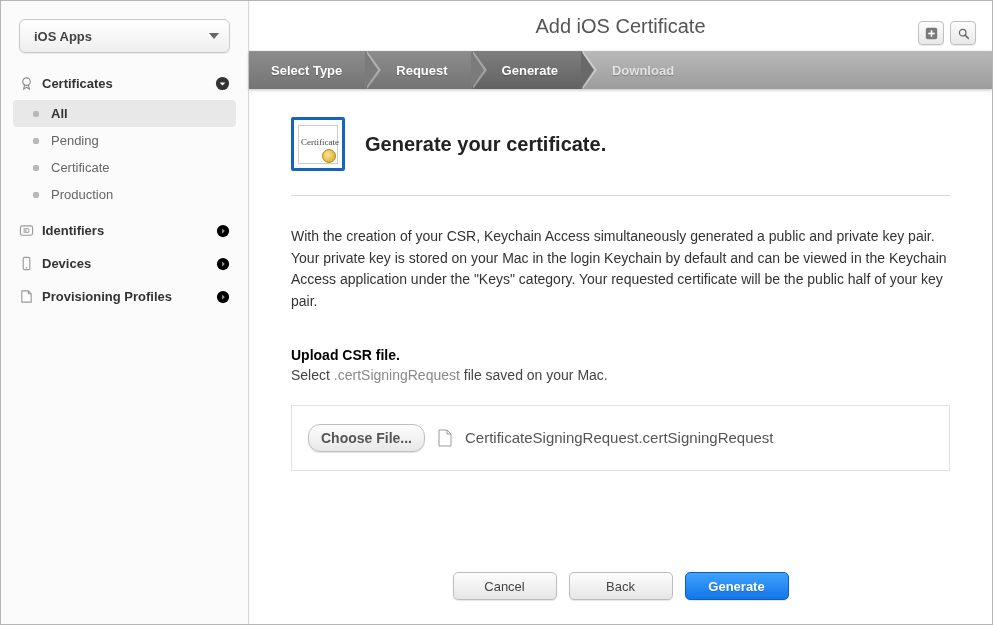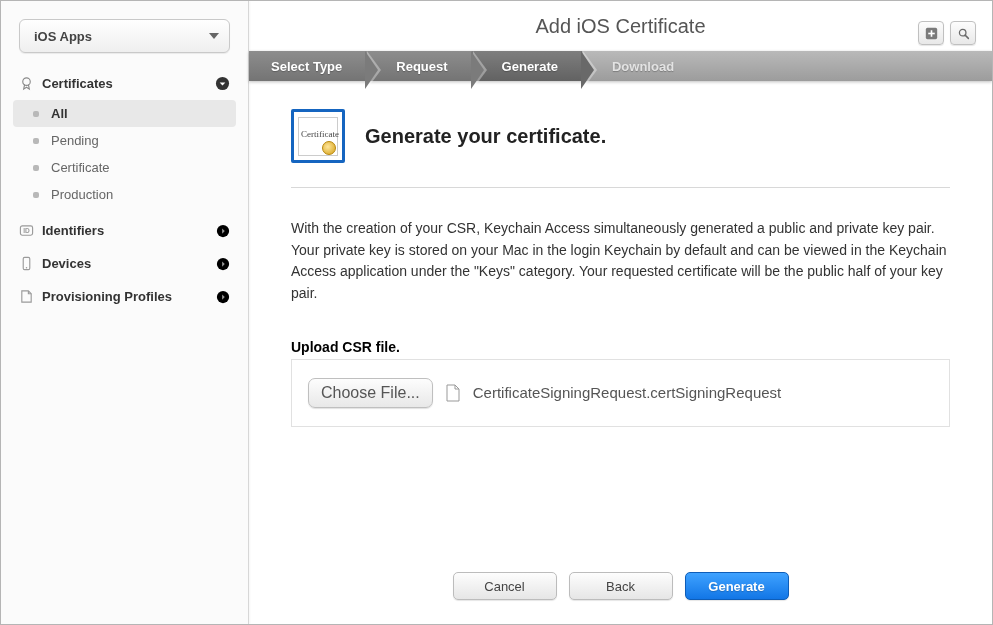--- a/index.html
+++ b/index.html
@@ -28,21 +28,21 @@
     
     .main { flex:1; display:flex; flex-direction:column; }
     .header { height:50px; display:flex; align-items:center; justify-content:center; position:relative; }
     .header-title { font-size: 20px; color:#555; font-weight: 400; }
     .header-tools { position:absolute; right:16px; top:20px; display:flex; gap:6px; }
     .tool-btn { width:26px; height:24px; border:1px solid #c0c0c0; border-radius:4px;
       background:linear-gradient(#fdfdfd,#e8e8e8); display:flex; align-items:center; justify-content:center; cursor:pointer; box-shadow:0 1px 1px rgba(0,0,0,0.1);}
     .tool-btn svg { width:13px; height:13px; }
 
     
-    .stepper { height:30px; display:flex; background:linear-gradient(#b9b9b9,#9c9c9c); color:#fff; font-size:13px; font-weight:600; box-shadow:0 1px 3px rgba(0,0,0,0.25);}
+    .stepper { height:38px; display:flex; background:linear-gradient(#b9b9b9,#9c9c9c); color:#fff; font-size:13px; font-weight:600; box-shadow:0 1px 3px rgba(0,0,0,0.25);}
     .step { position:relative; padding:0 24px 0 30px; display:flex; align-items:center; text-shadow:0 1px 1px rgba(0,0,0,0.25); }
     .step:first-child { padding-left:22px; }
     .step.done { background:linear-gradient(#8d8d8d,#747474); }
     .step.active { background:linear-gradient(#7e7e7e,#626262); }
     .step.disabled { color:#e3e3e3; }
     .step .arrow { position:absolute; right:-12px; top:0; width:0;height:0;
       border-top:19px solid transparent; border-bottom:19px solid transparent; z-index:2;}
     .step.done .arrow { border-left:13px solid #7b7b7b; }
     .step.active .arrow { border-left:13px solid #696969; }
     .step .arrow-gap { position:absolute; right:-15px; top:0; width:0;height:0;
@@ -53,22 +53,22 @@
     .cert-icon .page { position:absolute; top:6px; left:5px; right:5px; bottom:5px; background:#fff; box-shadow:0 0 0 1px #ccc; }
     .cert-icon .script { position:absolute; top:17px; left:7px; font-family: cursive; font-size:9px; color:#444; }
     .cert-icon .seal { position:absolute; bottom:5px; right:6px; width:14px;height:14px; border-radius:50%;
       background: radial-gradient(circle at 40% 40%, #ffe69a, #d4a017); border:1px solid #b8860b;}
     .section-title { font-size:20px; font-weight:700; color:#222; }
     .paragraph { font-size:14px; color:#333; line-height:1.55; margin-bottom:34px; }
     .upload-label { font-size:14px; font-weight:700; color:#000000; margin-bottom:4px; }
     .upload-hint { font-size:14px; color:#444; margin-bottom:22px; }
     .upload-hint .ext { color:#888; }
     .file-box { border:1px solid #e1e1e1; padding:18px 16px; display:flex; align-items:center; gap:12px; }
-    .choose-btn { border:1px solid #bfbfbf; border-radius:7px; background:linear-gradient(#fdfdfd,#e8e8e8);
-      padding:5px 12px; font-size:16px; font-weight:normal; color:#555; cursor:pointer; box-shadow:0 1px 1px rgba(0,0,0,0.12);}
+    .choose-btn { border:1px solid #bfbfbf; border-radius:12px; background:linear-gradient(#fdfdfd,#e8e8e8);
+      padding:5px 12px; font-size:14px; font-weight:bold; color:#555; cursor:pointer; box-shadow:0 1px 1px rgba(0,0,0,0.12);}
     .file-icon { width:16px; height:18px; }
     .file-name { font-size:15px; color:#555; }
     .footer { display:flex; gap:12px; justify-content:center; padding: 30px 0 24px 0; }
     .btn { min-width:104px; height:28px; border-radius:5px; font-size:13px; cursor:pointer;
       display:flex; align-items:center; justify-content:center; border:1px solid #bcbcbc;
       background:linear-gradient(#fdfdfd,#e6e6e6); color:#444; box-shadow:0 1px 1px rgba(0,0,0,0.1);}
     .btn.primary { background:linear-gradient(#3fa2ff,#1276e6); border-color:#0e5db8; color:#fff; font-weight:600; text-shadow:0 1px 1px rgba(0,0,0,0.2);}
   </style>
 </head>
 <body>
@@ -206,20 +206,23 @@
           <div class="page"></div>
           <div class="script">Certificate</div>
           <div class="seal"></div>
         </div>
         <div class="section-title">Generate your certificate.</div>
       </div>
 
       <div class="paragraph">With the creation of your CSR, Keychain Access simultaneously generated a public and private key pair. Your private key is stored on your Mac in the login Keychain by default and can be viewed in the Keychain Access application under the "Keys" category. Your requested certificate will be the public half of your key pair.</div>
 
       <div class="upload-label">Upload CSR file.</div>
+      <div class="upload-hint">
+        <span>Select </span><span class="ext">.certSigningRequest</span><span> file saved on your Mac.</span>
+      </div>
 
       <div class="file-box">
         <button class="choose-btn">Choose File...</button>
         <svg class="file-icon" viewBox="0 0 16 18">
           <path d="M2 1 h8 l4 4 v12 H2 Z" fill="#fff" stroke="#999" stroke-width="1"></path>
           <path d="M10 1 v4 h4" fill="none" stroke="#999" stroke-width="1"></path>
         </svg>
         <span class="file-name">CertificateSigningRequest.certSigningRequest</span>
       </div>
     </div>

